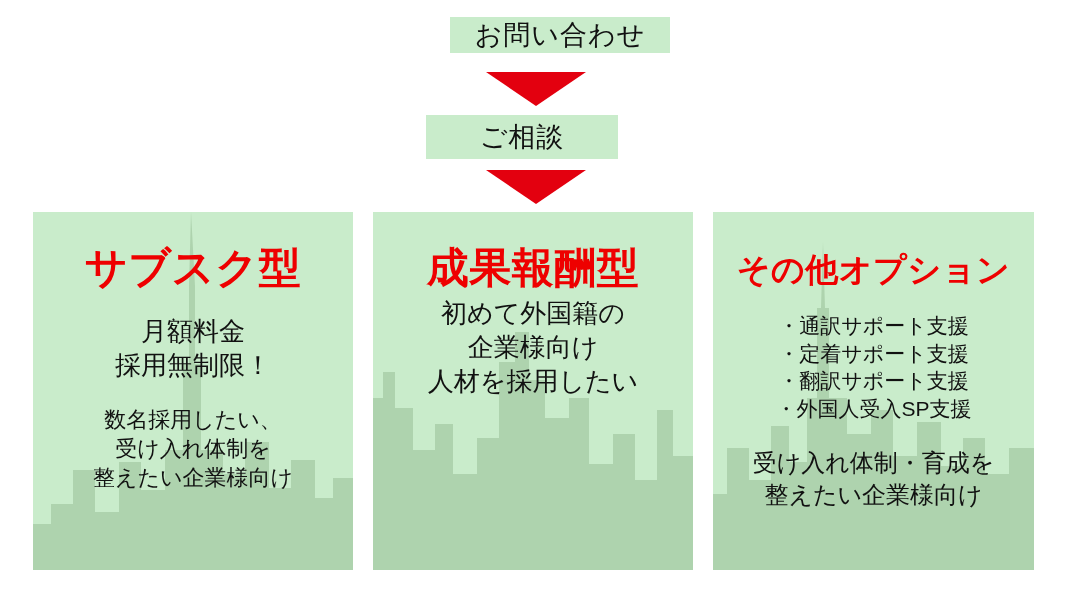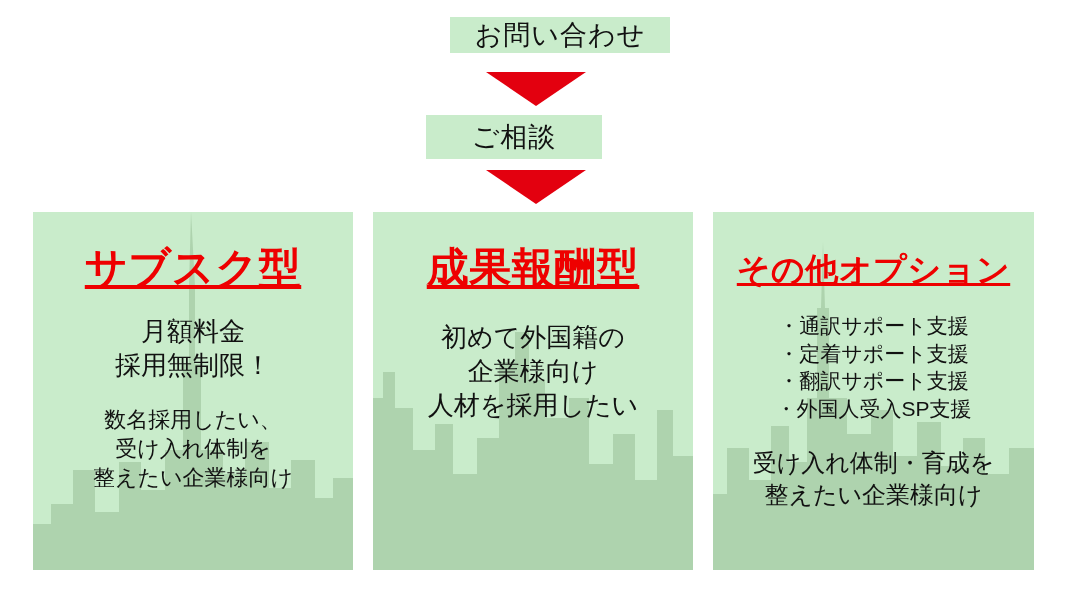--- a/index.html
+++ b/index.html
@@ -24,21 +24,21 @@
     display: flex;
     align-items: center;
     justify-content: center;
     font-size: 27px;
     line-height: 1;
     letter-spacing: 1px;
     color: #111111;
     white-space: nowrap;
   }
   #flow-contact { left: 426px; top: 17px;  width: 220px; height: 36px; margin-left: 24px; }
-  #flow-consult { left: 426px; top: 115px; width: 176px; height: 44px; }
+  #flow-consult { left: 426px; top: 115px; width: 192px; height: 44px; }
 
   .flow-arrow {
     position: absolute;
     width: 0;
     height: 0;
   }
   #arrow-1 { left: 486px; top: 72px;  border-left: 50px solid transparent; border-right: 50px solid transparent; border-top: 34px solid #e3000f; }
   #arrow-2 { left: 486px; top: 170px; border-left: 50px solid transparent; border-right: 50px solid transparent; border-top: 34px solid #e3000f; }
 
   
@@ -77,40 +77,39 @@
     box-sizing: border-box;
     text-align: center;
   }
 
   .plan-title {
     color: #ee0000;
     font-weight: bold;
     line-height: 1;
     white-space: nowrap;
     letter-spacing: 0.5px;
-    text-decoration: underline;
   }
   .title-lg { font-size: 42px; padding-top: 35px; }
   .title-sm { font-size: 33px; padding-top: 41px; }
 
   .plan-lead {
     font-size: 26px;
     line-height: 1.3;
     color: #111111;
     white-space: nowrap;
   }
   .plan-sub {
     font-size: 22px;
     line-height: 1.32;
     color: #111111;
     white-space: nowrap;
   }
   #lead-sub    { margin-top: 26px; }
   #sub-sub     { margin-top: 22px; }
-  #lead-result { margin-top: 32px; }
+  #lead-result { margin-top: 8px; }
 
   .opt-list {
     list-style: none;
     margin: 26px 0 0 0;
     padding: 0;
     font-size: 21px;
     line-height: 1.32;
     color: #111111;
   }
   .opt-list li { white-space: nowrap; }

